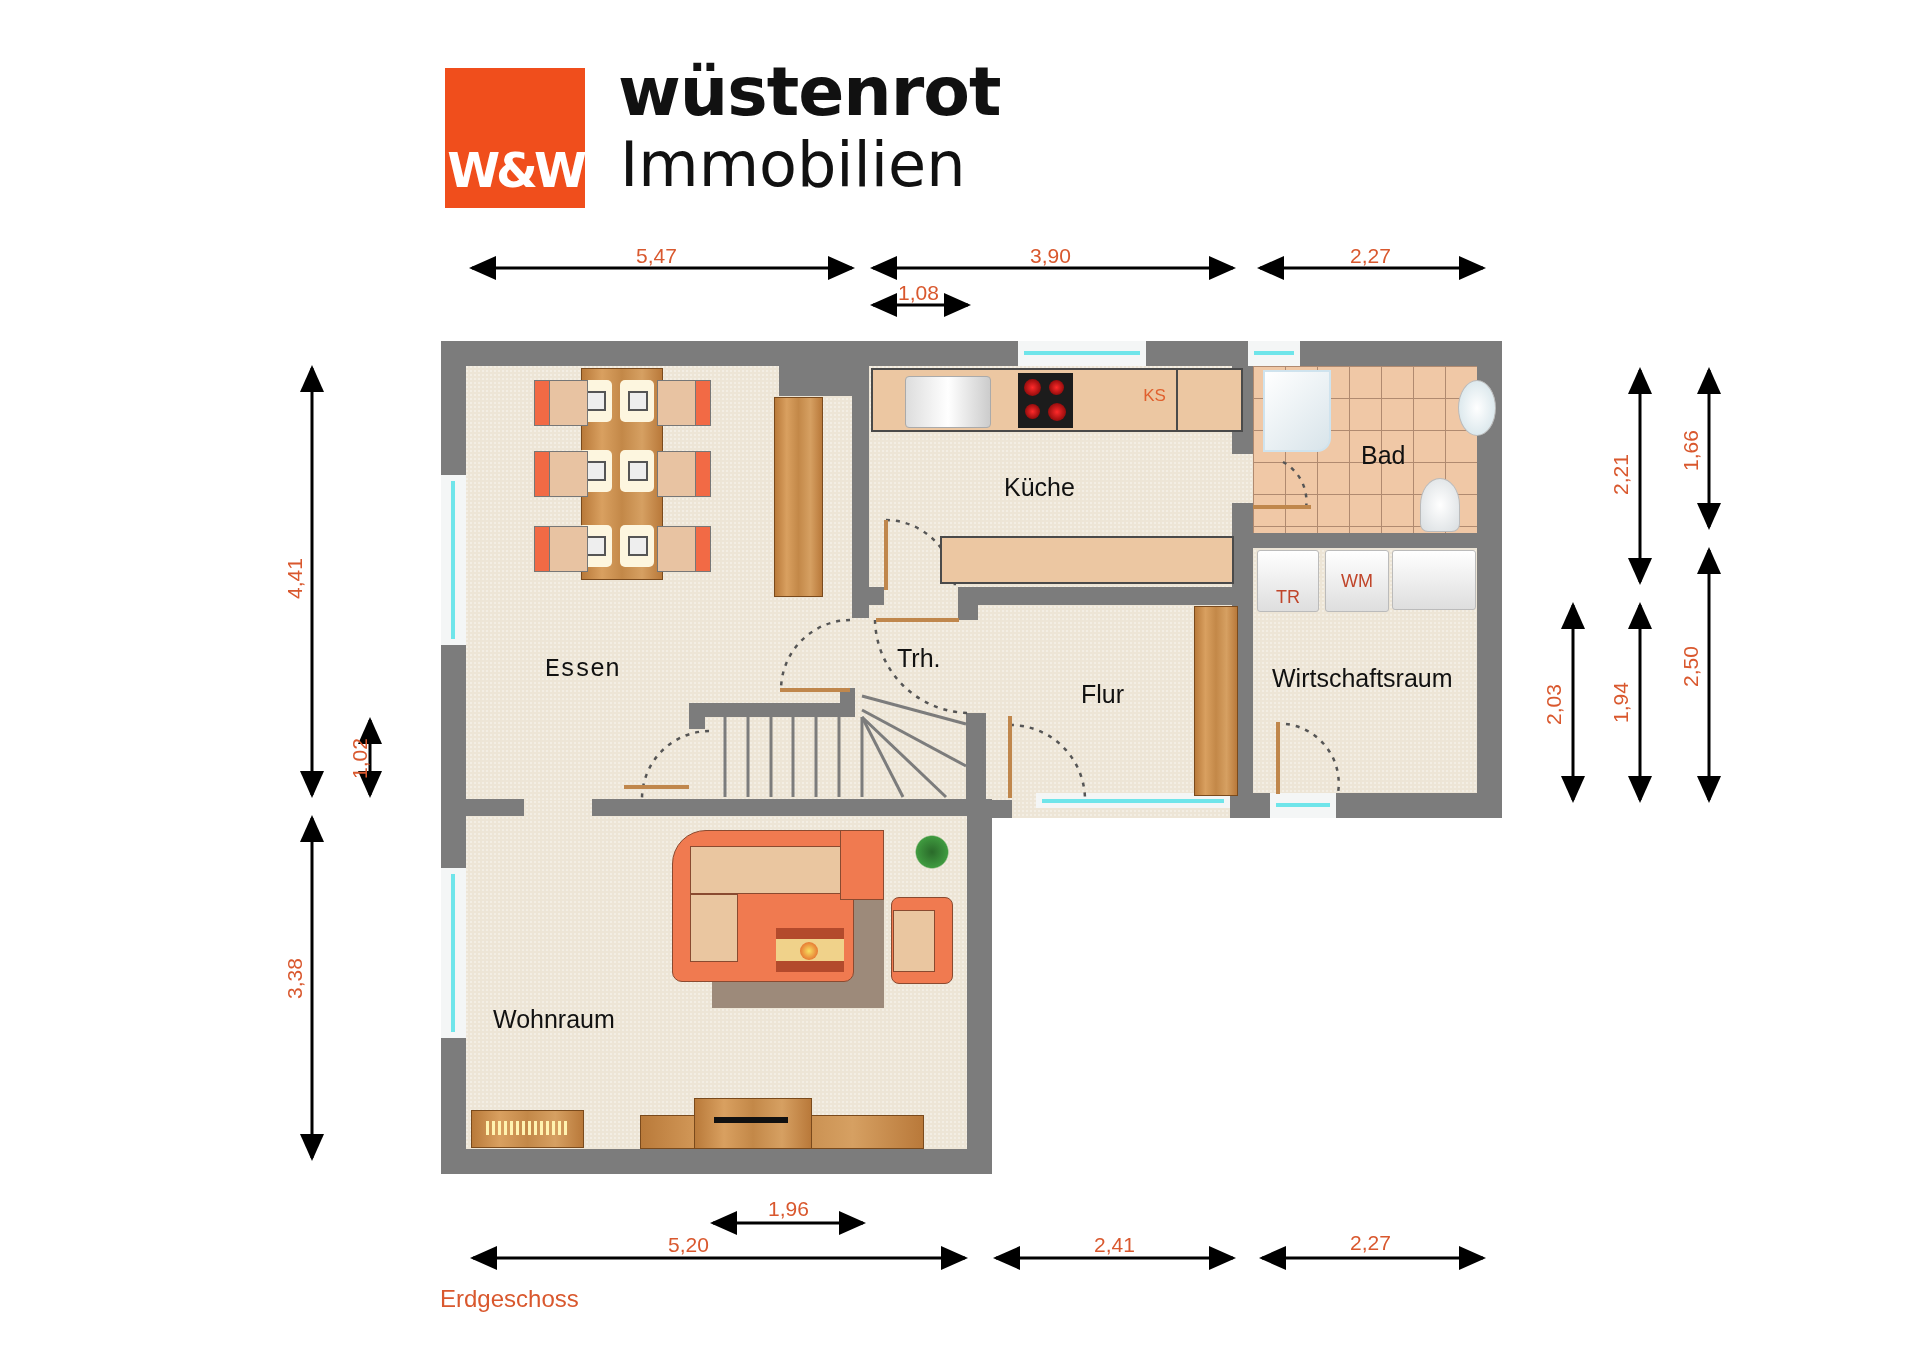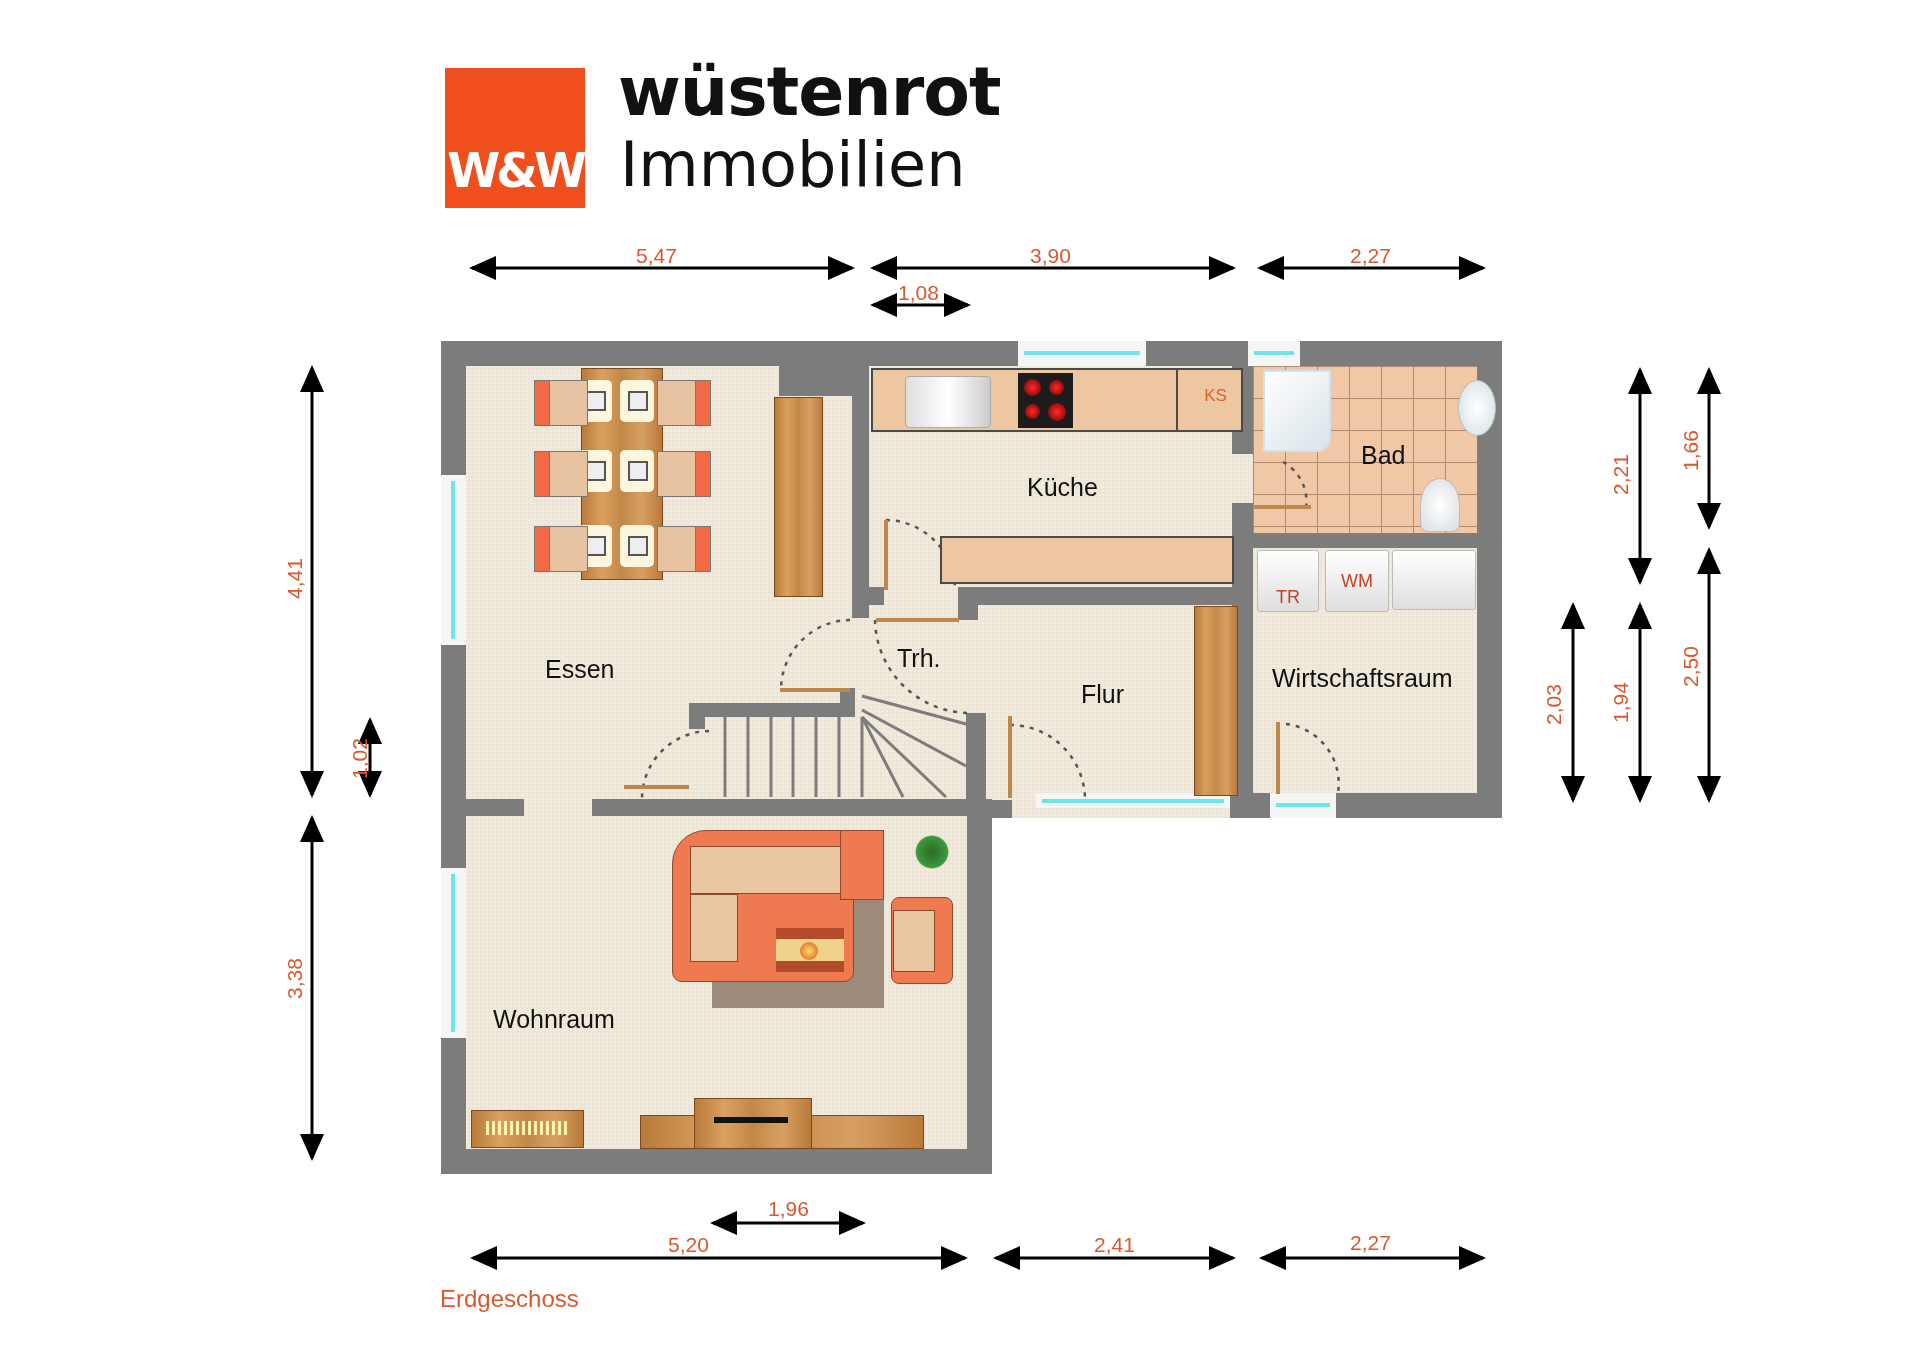--- a/index.html
+++ b/index.html
@@ -190,21 +190,21 @@
 
   <div class="abs counter" style="left:871px;top:368px;width:372px;height:64px;"></div>
   <div class="abs" style="left:905px;top:376px;width:84px;height:50px;background:linear-gradient(90deg,#ddd,#fff,#ccc);border:1px solid #aaa;border-radius:4px;"></div>
   <div class="abs" style="left:1018px;top:373px;width:55px;height:55px;background:#1c1c1c;">
     <div class="abs" style="left:6px;top:6px;width:17px;height:17px;border-radius:50%;background:radial-gradient(#ff2a2a,#6a0000);"></div>
     <div class="abs" style="left:31px;top:7px;width:15px;height:15px;border-radius:50%;background:radial-gradient(#ff2a2a,#6a0000);"></div>
     <div class="abs" style="left:7px;top:31px;width:15px;height:15px;border-radius:50%;background:radial-gradient(#ff2a2a,#6a0000);"></div>
     <div class="abs" style="left:30px;top:30px;width:18px;height:18px;border-radius:50%;background:radial-gradient(#ff2a2a,#6a0000);"></div>
   </div>
   <div class="abs" style="left:1176px;top:368px;width:2px;height:64px;background:#4a4a4a;"></div>
-  <div class="abs" style="left:1183px;top:386px;width:65px;text-align:center;color:#e0602e;font-size:17px;">KS</div>
+  <div class="abs" style="left:1122px;top:386px;width:65px;text-align:center;color:#e0602e;font-size:17px;">KS</div>
   <div class="abs counter" style="left:940px;top:536px;width:294px;height:48px;"></div>
 
   <div class="abs" style="left:1263px;top:370px;width:64px;height:78px;background:linear-gradient(135deg,#ffffff,#d8e4ea);border:2px solid #cfe3ee;border-radius:0 0 14px 0;"></div>
   <div class="abs" style="left:1458px;top:380px;width:36px;height:54px;border-radius:50%;background:radial-gradient(#fff,#cfe0e6);border:1px solid #bbb;"></div>
   <div class="abs" style="left:1420px;top:478px;width:38px;height:52px;border-radius:50% 50% 8px 8px;background:radial-gradient(#fff,#d8dde0);border:1px solid #bbb;"></div>
 
   <div class="appliance" style="left:1257px;top:550px;width:62px;height:62px;padding-top:36px;">TR</div>
   <div class="appliance" style="left:1325px;top:550px;width:64px;height:62px;padding-top:20px;">WM</div>
   <div class="appliance" style="left:1392px;top:550px;width:84px;height:60px;"></div>
 
@@ -219,22 +219,22 @@
   <div class="cushion" style="left:893px;top:910px;width:40px;height:60px;"></div>
   <div class="abs" style="left:776px;top:928px;width:68px;height:44px;background:linear-gradient(#b34a2c 0 25%,#f0d28a 25% 75%,#b34a2c 75%);"></div>
   <div class="abs" style="left:800px;top:942px;width:18px;height:18px;border-radius:50%;background:radial-gradient(#f8e060,#e05020);"></div>
   <div class="abs" style="left:912px;top:832px;width:40px;height:40px;border-radius:50%;background:radial-gradient(#2a6a2a,#3f9a3f 55%,transparent 60%);"></div>
   <div class="abs wood" style="left:471px;top:1110px;width:111px;height:36px;"></div>
   <div class="abs" style="left:486px;top:1121px;width:82px;height:14px;background:repeating-linear-gradient(90deg,#fff3b0 0 3px,transparent 3px 6px);"></div>
   <div class="abs wood" style="left:640px;top:1115px;width:282px;height:32px;"></div>
   <div class="abs wood" style="left:694px;top:1098px;width:116px;height:49px;"></div>
   <div class="abs" style="left:714px;top:1117px;width:74px;height:6px;background:#111;"></div>
 
-  <div class="room-label" style="left:545px;top:655px;">Essen</div>
-  <div class="room-label" style="left:1027px;top:473px;text-align:center;">Küche</div>
+  <div class="room-label" style="left:545px;top:655px;font-family:Liberation Mono, monospace;">Essen</div>
+  <div class="room-label" style="left:1004px;top:473px;text-align:center;">Küche</div>
   <div class="room-label" style="left:1361px;top:441px;">Bad</div>
   <div class="room-label" style="left:897px;top:644px;">Trh.</div>
   <div class="room-label" style="left:1081px;top:680px;">Flur</div>
   <div class="room-label" style="left:1272px;top:664px;">Wirtschaftsraum</div>
   <div class="room-label" style="left:493px;top:1005px;">Wohnraum</div>
 </div>
 
 <div class="abs" style="left:440px;top:1285px;color:#d9582e;font-size:24px;">Erdgeschoss</div>
 
 </body></html>

